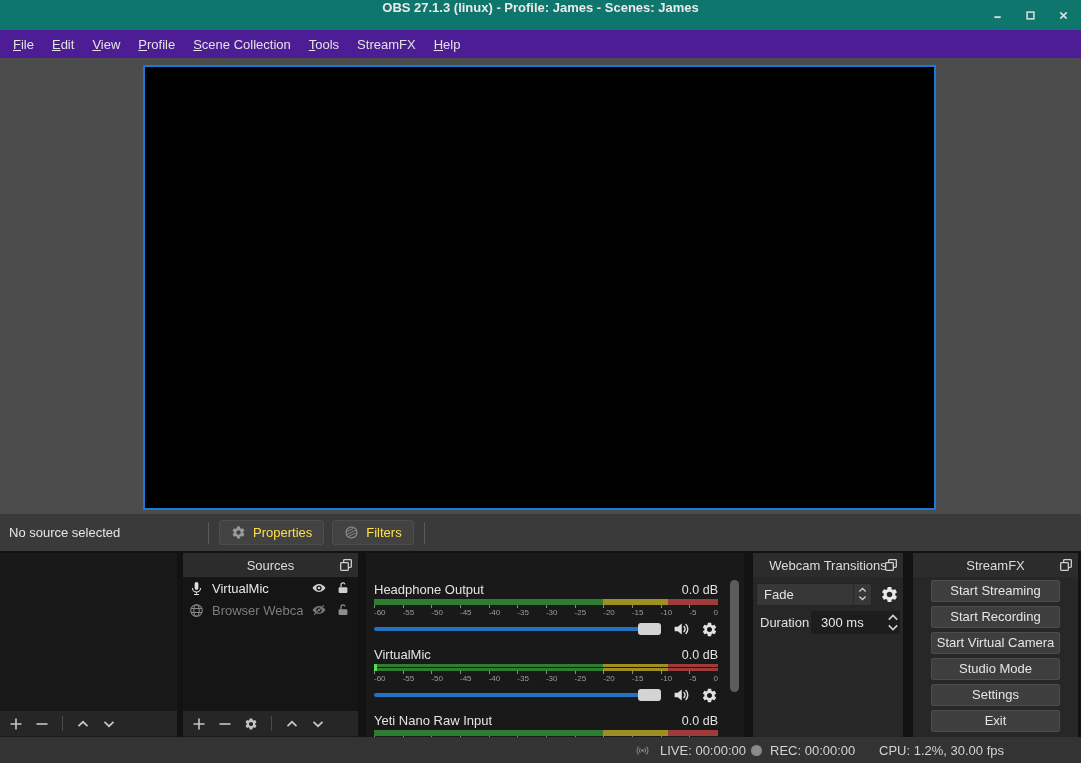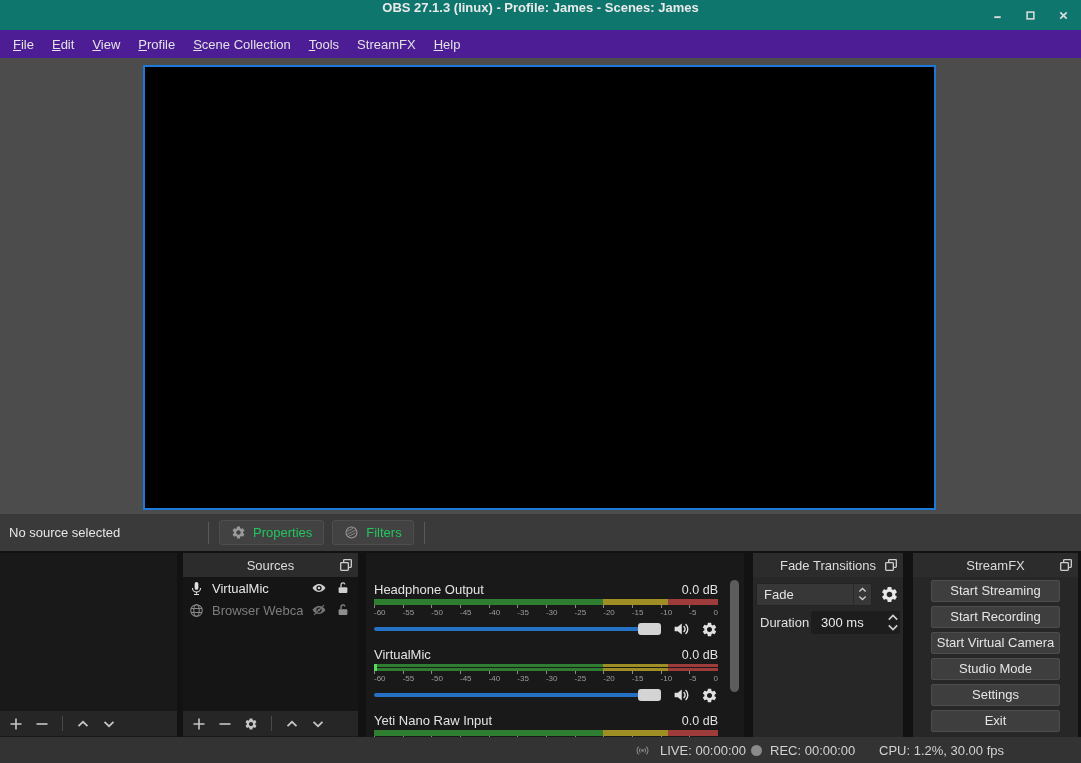--- a/index.html
+++ b/index.html
@@ -19,21 +19,21 @@
   .menu-item{padding:4px 9px;font-size:13px;color:#e3e3e3;white-space:nowrap}
 
   
   .central{position:absolute;left:0;top:58px;width:100%;height:456px;background:#4c4c4c}
   .preview{position:absolute;left:143px;top:7px;width:793px;height:445px;background:#000;border:2px solid var(--accent,#1d79d8)}
 
   
   .srcbar{position:absolute;left:0;top:514px;width:100%;height:37px;background:#3a3a3a;display:flex;align-items:center;font-size:13px}
   .src-status{margin-left:9px;color:#e6e6e6;width:193px}
   .vsep{width:1px;height:22px;background:#5a5a5a;margin:0 6px;flex:0 0 auto}
-  .tool-btn{display:flex;align-items:center;gap:7px;background:#424242;border:1px solid #4e4e4e;border-radius:3px;height:25px;padding:0 11px;color:#22c55e;font-size:13px;margin:0 4px;font-family:inherit}
+  .tool-btn{display:flex;align-items:center;gap:7px;background:#424242;border:1px solid #4e4e4e;border-radius:3px;height:25px;padding:0 11px;color:#fde047;font-size:13px;margin:0 4px;font-family:inherit}
   .tool-btn .icon{width:15px;height:15px;color:#9a9a9a}
 
   
   .docks{position:absolute;left:0;top:553px;width:100%;height:184px;background:#121212}
   .panel{position:absolute;top:0;height:184px;background:#191919}
   .panel-header{position:absolute;top:0;left:0;right:0;height:24px;background:#2c2c2c;display:flex;align-items:center;justify-content:center;font-size:13px;color:#dcdcdc}
   .popup-icon{position:absolute;right:5px;top:5px;width:14px;height:14px;color:#cfcfcf}
   .panel.scenes{left:0;width:177px}
   .panel.sources{left:183px;width:175px}
   .panel.mixer{left:366px;width:378px;overflow:hidden}
@@ -375,21 +375,21 @@
             <div class="meter-bar"></div>
           </div>
           <div class="tickmarks"></div>
         </div>
       </div>
     <div class="mixer-scrollbar"></div>
   </section>
 
   <section class="panel transitions">
     <div class="panel-header">
-      <span>Fade Transitions</span>
+      <span>Webcam Transitions</span>
       <span class="popup-icon icon">
           <svg viewBox="0 0 15 15" fill="none" stroke="currentColor" stroke-width="1.4">
             <rect x="5" y="1.8" width="8.2" height="8.2" rx="0.8"></rect>
             <rect x="1.8" y="5" width="8.2" height="8.2" rx="0.8" fill="#2c2c2c"></rect>
           </svg>
         </span>
     </div>
     <div class="trans-body">
       <div class="combo-row">
         <div class="combo">

